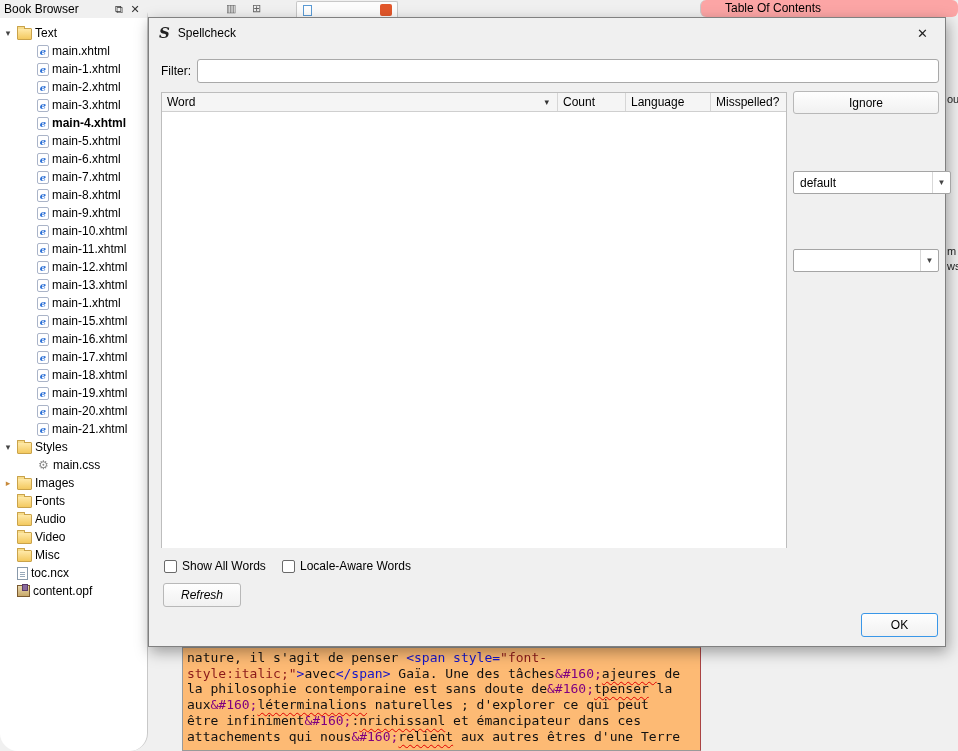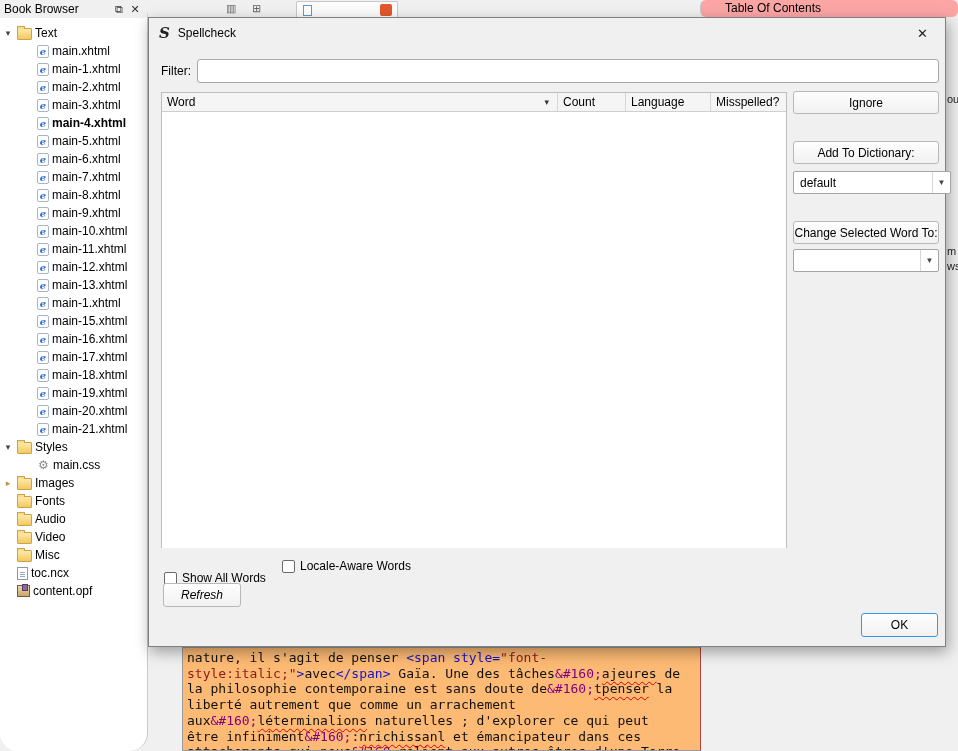--- a/index.html
+++ b/index.html
@@ -77,21 +77,21 @@
   .b-add { left:644px; top:123px; width:146px; height:23px; }
   .b-change { left:644px; top:203px; width:146px; height:23px; }
   .b-refresh { left:14px; top:565px; width:78px; height:24px;font-style:italic; }
   .b-ok { left:712px; top:595px; width:77px; height:24px; border-color:#3a97e8; }
   .combo { position:absolute; background:#fff; border:1px solid #a5a5a5; border-radius:2px; display:flex; align-items:center; }
   .c-dict { left:644px; top:153px; width:158px; height:23px; }
   .c-word { left:644px; top:231px; width:146px; height:23px; }
   .combo-val { flex:1 1 auto; padding-left:6px; font-size:12px; white-space:nowrap; overflow:hidden; }
   .combo-arrow { flex:0 0 18px; height:100%; display:flex; align-items:center; justify-content:center; border-left:1px solid #d8d8d8; font-size:8px; color:#444; }
   .cb { position:absolute; display:flex; align-items:center; gap:5px; height:14px; top:541px; }
-  .cb1 { left:15px;margin-top:12px; } .cb2 { left:133px; }
+  .cb1 { left:15px; } .cb2 { left:133px; }
   .cbbox { width:13px; height:13px; background:#fff; border:1px solid #6a6a6a; border-radius:2px; }
 </style>
 </head>
 <body>
 
 <div class="screen">
 
   <div class="top-strip">
     <span class="ts-icon ts-icon1">▥</span>
     <span class="ts-icon ts-icon2">⊞</span>
@@ -279,21 +279,20 @@
           <span class="tlabel">content.opf</span>
         </div>
       </div>
   </aside>
 
   <div class="code-panel">
     <div class="code-text">
         <div class="code-line"><span class="seg-plain">nature, il s'agit de penser </span><span class="seg-tag">&lt;span style=</span><span class="seg-attr">"font-</span></div>
         <div class="code-line"><span class="seg-attr">style:italic;"</span><span class="seg-tag">&gt;</span><span class="seg-plain">avec</span><span class="seg-tag">&lt;/span&gt;</span><span class="seg-plain"> Gaïa. Une des tâches</span><span class="seg-entity">&amp;#160;</span><span class="seg-miss">ajeures</span><span class="seg-plain"> de</span></div>
         <div class="code-line"><span class="seg-plain">la philosophie contemporaine est sans doute de</span><span class="seg-entity">&amp;#160;</span><span class="seg-miss">tpenser</span><span class="seg-plain"> la</span></div>
-        <div class="code-line"><span class="seg-plain">liberté autrement que comme un arrachement</span></div>
         <div class="code-line"><span class="seg-plain">aux</span><span class="seg-entity">&amp;#160;</span><span class="seg-miss">léterminalions</span><span class="seg-plain"> naturelles ; d'explorer ce qui peut</span></div>
         <div class="code-line"><span class="seg-plain">être infiniment</span><span class="seg-entity">&amp;#160;</span><span class="seg-plain">:</span><span class="seg-miss">nrichissanl</span><span class="seg-plain"> et émancipateur dans ces</span></div>
         <div class="code-line"><span class="seg-plain">attachements qui nous</span><span class="seg-entity">&amp;#160;</span><span class="seg-miss">relient</span><span class="seg-plain"> aux autres êtres d'une Terre</span></div>
       </div>
   </div>
 
   <div class="dialog">
     <div class="dlg-title">
       <span class="dlg-icon">S</span>
       <span class="dlg-title-text">Spellcheck</span>
@@ -316,28 +315,26 @@
             <span>Language</span>
           </div>
           <div class="th th3">
             <span>Misspelled?</span>
           </div>
         </div>
       <div class="wtbody"></div>
     </div>
 
     <button class="btn b-ignore">Ignore</button>
-    <button class="btn b-add">Add To Dictionary:</button>
 
     <div class="combo c-dict">
       <span class="combo-val">default</span>
       <span class="combo-arrow">▼</span>
     </div>
 
-    <button class="btn b-change">Change Selected Word To:</button>
 
     <div class="combo c-word">
       <span class="combo-val"></span>
       <span class="combo-arrow">▼</span>
     </div>
 
     <label class="cb cb1">
       <span class="cbbox"></span>
       <span>Show All Words</span>
     </label>

